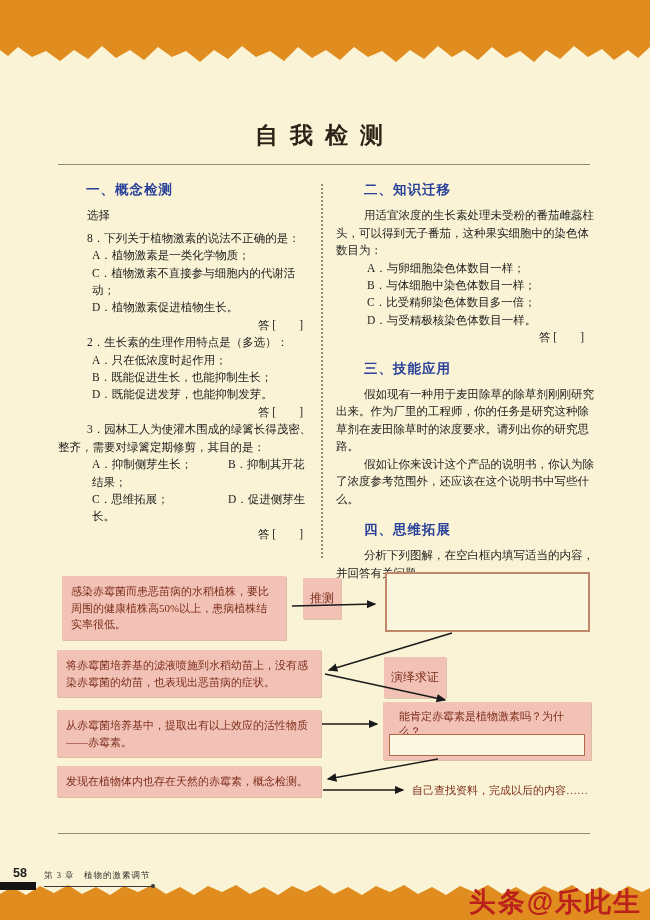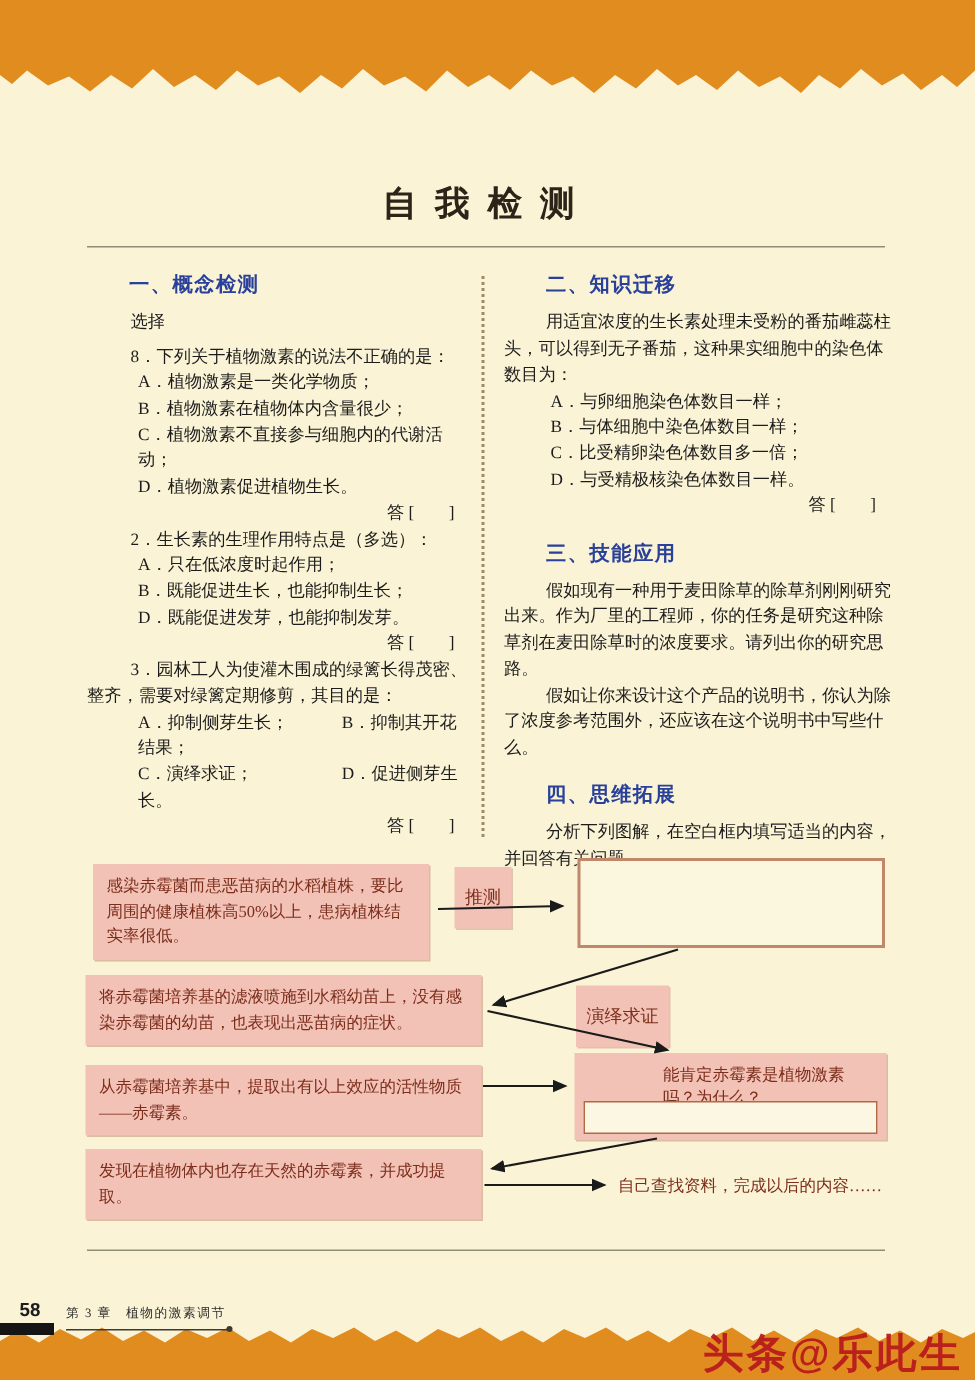--- a/index.html
+++ b/index.html
@@ -64,21 +64,21 @@
   }
   .fempty{
     position:absolute;left:385px;top:572px;width:201px;height:56px;
     border:2px solid #C1876A;background:#FBF6DE;
   }
   .fquestion{
     position:absolute;left:383px;top:702px;width:208px;height:58px;
     background:var(--box-pink);color:var(--box-text);
     box-shadow:1px 1px 0 rgba(160,90,70,.35);
   }
-  .fquestion .q-text{font-size:11px;padding:7px 8px 0 16px;margin-left:43px;}
+  .fquestion .q-text{font-size:11px;padding:7px 8px 0 16px;}
   .fanswer-box{
     position:absolute;left:6px;right:6px;bottom:4px;height:20px;
     border:1.5px solid #B06A48;background:#FCF7E3;
   }
   .fnote{
     position:absolute;left:412px;top:783px;width:190px;
     font-size:11px;color:var(--box-text);
   }
   .arrows{position:absolute;left:0;top:560px;}
 
@@ -113,42 +113,41 @@
 
   <div class="divider"></div>
 
   <div class="col col-left">
     <div class="col-heading">一、概念检测</div>
     <div class="type-label">选择</div>
 
     <div>
       <div class="stem">8．下列关于植物激素的说法不正确的是：</div>
       <div class="opt">A．植物激素是一类化学物质；</div>
-      <div class="opt">B．植物激素在植物体内含量很少；</div>
       <div class="opt">C．植物激素不直接参与细胞内的代谢活动；</div>
       <div class="opt">D．植物激素促进植物生长。</div>
       <div class="answer-row">答 [　　]</div>
     </div>
 
     <div>
       <div class="stem">2．生长素的生理作用特点是（多选）：</div>
       <div class="opt">A．只在低浓度时起作用；</div>
       <div class="opt">B．既能促进生长，也能抑制生长；</div>
       <div class="opt">D．既能促进发芽，也能抑制发芽。</div>
       <div class="answer-row">答 [　　]</div>
     </div>
 
     <div>
       <div class="stem">3．园林工人为使灌木围成的绿篱长得茂密、整齐，需要对绿篱定期修剪，其目的是：</div>
       <div class="opt-row">
         <span class="opt-a">A．抑制侧芽生长；</span>
         <span>B．抑制其开花结果；</span>
       </div>
       <div class="opt-row">
-        <span class="opt-a">C．演绎求证；</span>
+        <span class="opt-a">C．思维拓展；</span>
         <span>D．促进侧芽生长。</span>
       </div>
       <div class="answer-row">答 [　　]</div>
     </div>
   </div>
 
   <div class="col col-right">
     <div class="col-heading">二、知识迁移</div>
     <div class="para">用适宜浓度的生长素处理未受粉的番茄雌蕊柱头，可以得到无子番茄，这种果实细胞中的染色体数目为：</div>
     <div class="opt-r">A．与卵细胞染色体数目一样；</div>
@@ -172,21 +171,21 @@
   <div class="fbox" style="left:57px;top:650px;width:246px;">将赤霉菌培养基的滤液喷施到水稻幼苗上，没有感染赤霉菌的幼苗，也表现出恶苗病的症状。</div>
   <div class="flabel" style="left:384px;top:657px;">演绎求证</div>
 
   <div class="fbox" style="left:57px;top:710px;width:246px;">从赤霉菌培养基中，提取出有以上效应的活性物质——赤霉素。</div>
 
   <div class="fquestion">
     <div class="q-text">能肯定赤霉素是植物激素吗？为什么？</div>
     <div class="fanswer-box"></div>
   </div>
 
-  <div class="fbox" style="left:57px;top:766px;width:246px;">发现在植物体内也存在天然的赤霉素，并成功提取。</div>
+  <div class="fbox" style="left:57px;top:766px;width:246px;">发现在植物体内也存在天然的赤霉素，概念检测。</div>
   <div class="fnote">自己查找资料，完成以后的内容……</div>
 
   <svg class="arrows" width="650" height="250" viewBox="0 0 650 250">
     <defs>
       <marker id="ah" markerWidth="9" markerHeight="8" refX="6" refY="3" orient="auto">
         <path d="M0,0 L7,3 L0,6 Z" fill="#1a1a1a"></path>
       </marker>
     </defs>
     <g stroke="#1a1a1a" stroke-width="1.4" fill="none">
       <path d="M292,46 L375,44" marker-end="url(#ah)"></path>

